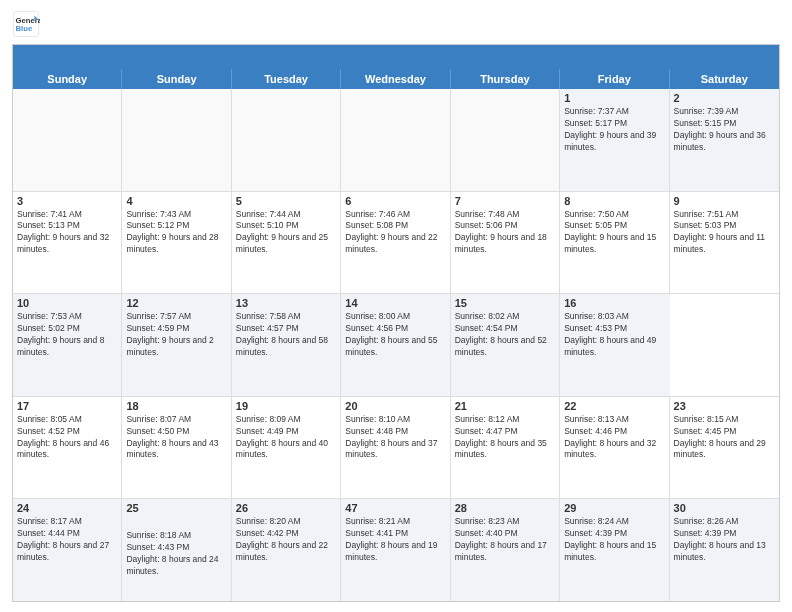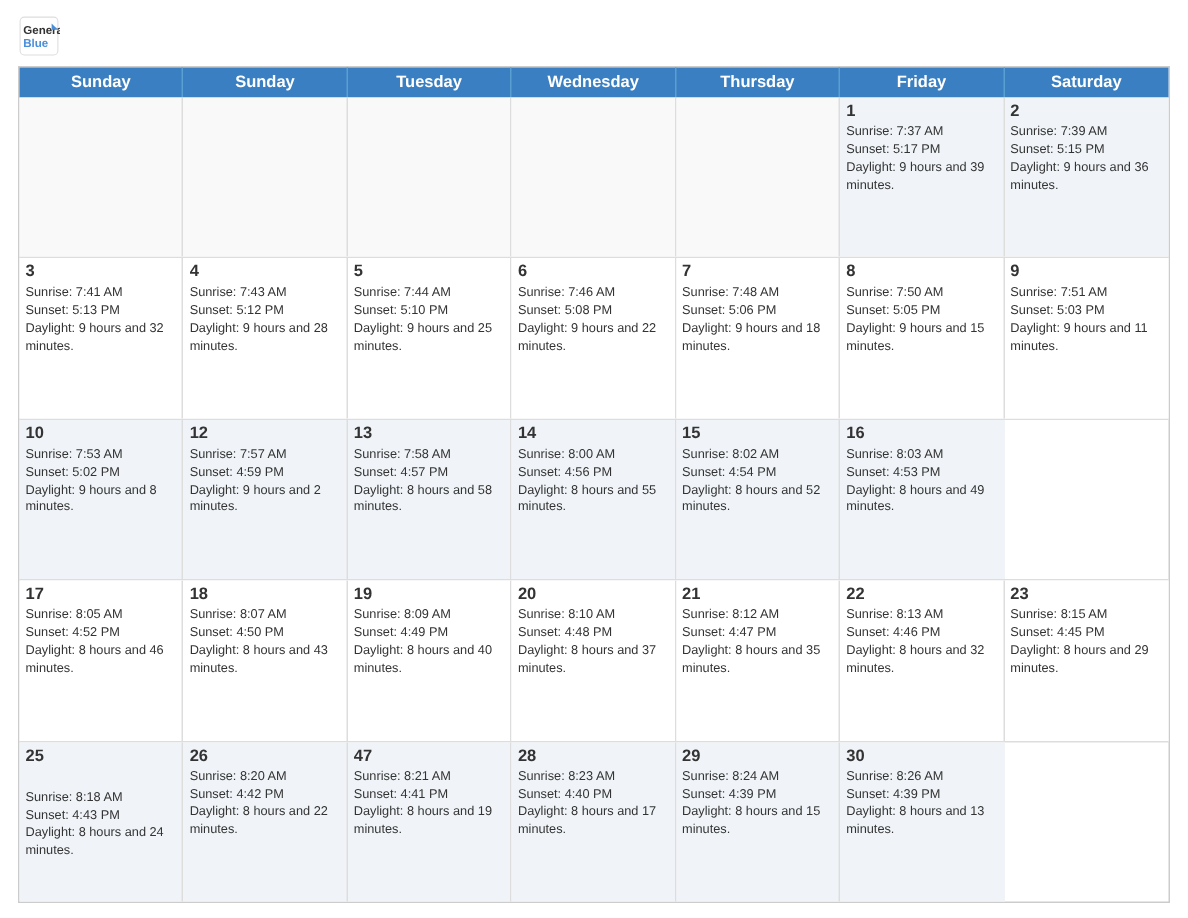--- a/index.html
+++ b/index.html
@@ -65,20 +65,21 @@
       grid-template-columns: repeat(7, 1fr);
       background: #3a7fc1;
     }
     .cal-header-cell {
       color: #fff;
       font-size: 11px;
       font-weight: bold;
       text-align: center;
       padding: 4px 2px;
       border-right: 1px solid #5a9fd1;
+      margin-top: 24px;
     }
     .cal-header-cell:last-child { border-right: none; }
     .cal-body {
       flex: 1;
       display: flex;
       flex-direction: column;
     }
     .cal-row {
       display: grid;
       grid-template-columns: repeat(7, 1fr);
@@ -285,20 +286,26 @@
           </div>
           <div class="cal-cell">
             <span class="day-num">23</span>
             <div class="day-info" style="white-space: pre-line;">Sunrise: 8:15 AM
 Sunset: 4:45 PM
 Daylight: 8 hours and 29 minutes.</div>
           </div>
         </div>
         <div class="cal-row">
           <div class="cal-cell alt-row">
+            <span class="day-num">24</span>
+            <div class="day-info" style="white-space: pre-line;">Sunrise: 8:17 AM
+Sunset: 4:44 PM
+Daylight: 8 hours and 27 minutes.</div>
+          </div>
+          <div class="cal-cell alt-row">
             <span class="day-num">25</span>
             <div class="day-info" style="white-space: pre-line; margin-top: 16px;">Sunrise: 8:18 AM
 Sunset: 4:43 PM
 Daylight: 8 hours and 24 minutes.</div>
           </div>
           <div class="cal-cell alt-row">
             <span class="day-num">26</span>
             <div class="day-info" style="white-space: pre-line;">Sunrise: 8:20 AM
 Sunset: 4:42 PM
 Daylight: 8 hours and 22 minutes.</div>

